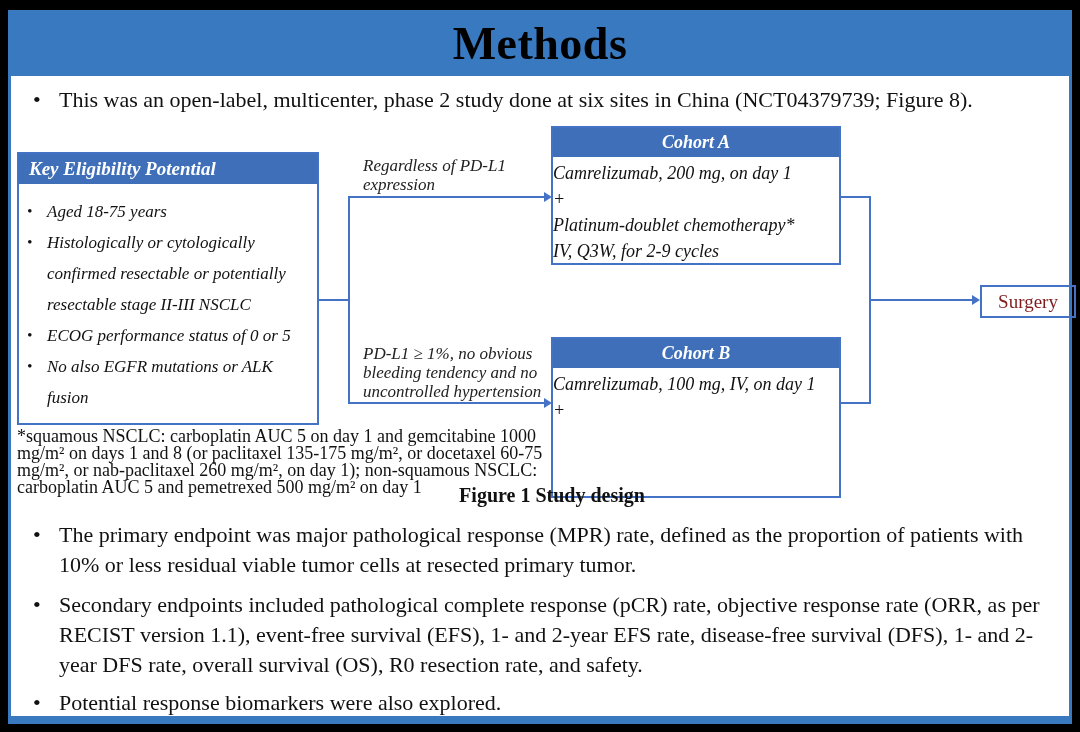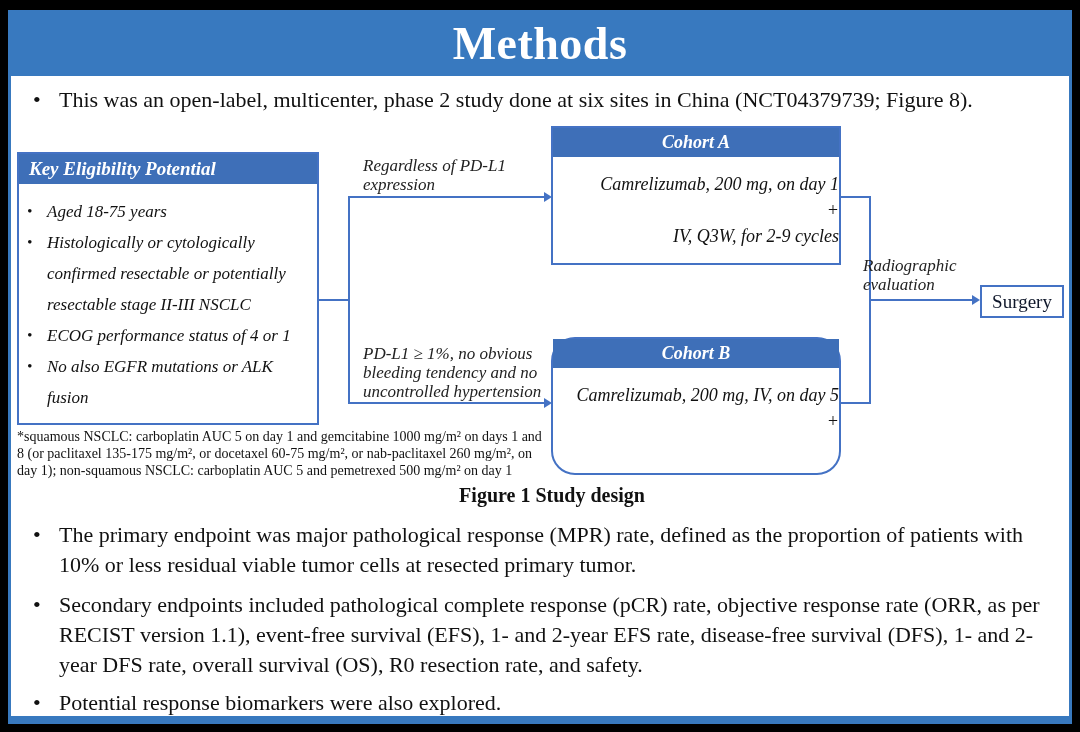--- a/index.html
+++ b/index.html
@@ -4,21 +4,21 @@
 <style>
   * { margin:0; padding:0; box-sizing:border-box; }
   html,body { background:#000; }
   body { font-family:"Liberation Serif","DejaVu Serif",serif; }
   .page { position:relative; width:1080px; height:732px; background:#000; overflow:hidden; }
 
   .titlebar {
     position:absolute; left:8px; top:10px; width:1064px; height:66px;
     background:#3879BF; display:flex; align-items:center; justify-content:center;
   }
-  .titlebar h1 { color:#ffffff; font-size:46px; font-weight:bold; letter-spacing:.5px; }
+  .titlebar h1 { color:#000000; font-size:46px; font-weight:bold; letter-spacing:.5px; }
 
   .content {
     position:absolute; left:8px; top:76px; width:1064px; height:648px;
     background:#fff; border-left:3px solid #3879BF; border-right:3px solid #3879BF;
     border-bottom:8px solid #3879BF;
   }
 
   .bullet { position:absolute; display:flex; font-size:22px; line-height:30px; color:#111; }
   .bullet .dot { width:26px; flex:0 0 26px; text-align:left; }
   .bullet .btext { flex:1; }
@@ -31,47 +31,47 @@
   .elig { left:6px; top:76px; width:302px; height:273px; }
   .elig .box-header { height:30px; font-size:19px; padding-left:10px; }
   .elig .box-body { padding:12px 4px 0 8px; }
   .eitem { display:flex; font-size:17px; line-height:31px; color:#111; }
   .eitem .dot { width:20px; flex:0 0 20px; font-size:15px; }
   .eitem .etext { flex:1; }
 
   .cohort { width:290px; left:540px; }
   .cohort .box-header { height:29px; font-size:18px; justify-content:center; }
   .cohort-a { top:50px; height:139px; }
-  .cohort-b { top:261px; height:138px;border-radius:24px; }
-  .cbody { text-align:right; font-size:18px; line-height:26px; padding-top:14px; color:#111; }
+  .cohort-b { top:261px; height:161px; }
+  .cbody { text-align:left; font-size:18px; line-height:26px; padding-top:3px; color:#111; }
 
   .surgery {
-    position:absolute; left:969px; top:209px; width:84px; height:33px;
+    position:absolute; left:969px; top:209px; width:96px; height:33px;
     border:2px solid #4472C4; display:flex; align-items:center; justify-content:center;
-    font-size:19px; color:#0f172a;
+    font-size:19px; color:#7f1d1d;
   }
 
   
   .hline, .vline { position:absolute; background:#4472C4; }
   .hline { height:2px; }
   .vline { width:2px; }
   .arrowhead {
     position:absolute; width:0; height:0;
     border-top:5px solid transparent; border-bottom:5px solid transparent;
     border-left:8px solid #4472C4;
   }
 
   .flabel { position:absolute; text-align:left; font-size:17px; line-height:19px; color:#222;font-style:italic; }
   .label-top { left:352px; top:80px; width:190px; }
   .label-bottom { left:352px; top:268px; width:188px; }
   .label-radio { left:852px; top:180px; width:122px; }
 
   .footnote {
     position:absolute; left:6px; top:352px; width:532px;
-    font-size:14px; line-height:17px; color:#111;
+    font-size:18px; line-height:17px; color:#111;
   }
   .caption {
     position:absolute; left:0; right:0; top:408px; text-align:center;
     font-size:20px; font-weight:bold; color:#111;padding-left:24px;
   }
   .b-intro { left:22px; top:9px; right:20px; }
   .b-primary { left:22px; top:444px; right:20px; }
   .b-secondary { left:22px; top:514px; right:14px; }
   .b-biomarker { left:22px; top:612px; right:20px; }
 </style>
@@ -97,21 +97,21 @@
         <div class="eitem">
           <span class="dot">•</span>
           <span class="etext">Aged 18-75 years</span>
         </div>
         <div class="eitem">
           <span class="dot">•</span>
           <span class="etext">Histologically or cytologically confirmed resectable or potentially resectable stage II-III NSCLC</span>
         </div>
         <div class="eitem">
           <span class="dot">•</span>
-          <span class="etext">ECOG performance status of 4 or 1</span>
+          <span class="etext">ECOG performance status of 0 or 5</span>
         </div>
         <div class="eitem">
           <span class="dot">•</span>
           <span class="etext">No also EGFR mutations or ALK fusion</span>
         </div>
       </div>
     </div>
 
     <div class="flabel label-top">Regardless of PD-L1 expression</div>
     <div class="flabel label-bottom">PD-L1 ≥ 1%, no obvious bleeding tendency and no uncontrolled hypertension</div>
@@ -121,39 +121,39 @@
     <div class="hline" style="left:337px; top:120px; width:196px;"></div>
     <div class="arrowhead" style="left:533px; top:116px;"></div>
     <div class="hline" style="left:337px; top:326px; width:196px;"></div>
     <div class="arrowhead" style="left:533px; top:322px;"></div>
 
     <div class="box cohort cohort-a">
       <div class="box-header">Cohort A</div>
       <div class="cbody">
         <div>Camrelizumab, 200 mg, on day 1</div>
         <div>+</div>
+        <div>Platinum-doublet chemotherapy*</div>
         <div>IV, Q3W, for 2-9 cycles</div>
       </div>
     </div>
 
     <div class="box cohort cohort-b">
       <div class="box-header">Cohort B</div>
       <div class="cbody">
-        <div>Camrelizumab, 200 mg, IV, on day 5</div>
+        <div>Camrelizumab, 100 mg, IV, on day 1</div>
         <div>+</div>
       </div>
     </div>
 
     <div class="hline" style="left:830px; top:120px; width:30px;"></div>
     <div class="hline" style="left:830px; top:326px; width:30px;"></div>
     <div class="vline" style="left:858px; top:120px; height:208px;"></div>
     <div class="hline" style="left:858px; top:223px; width:103px;"></div>
     <div class="arrowhead" style="left:961px; top:219px;"></div>
 
-    <div class="flabel label-radio">Radiographic evaluation</div>
     <div class="surgery">Surgery</div>
 
     <div class="footnote">*squamous NSCLC: carboplatin AUC 5 on day 1 and gemcitabine 1000 mg/m² on days 1 and 8 (or paclitaxel 135-175 mg/m², or docetaxel 60-75 mg/m², or nab-paclitaxel 260 mg/m², on day 1); non-squamous NSCLC: carboplatin AUC 5 and pemetrexed 500 mg/m² on day 1</div>
     <div class="caption">Figure 1 Study design</div>
 
     <div class="bullet b-primary">
       <span class="dot">•</span>
       <span class="btext">The primary endpoint was major pathological response (MPR) rate, defined as the proportion of patients with 10% or less residual viable tumor cells at resected primary tumor.</span>
     </div>
     <div class="bullet b-secondary">

